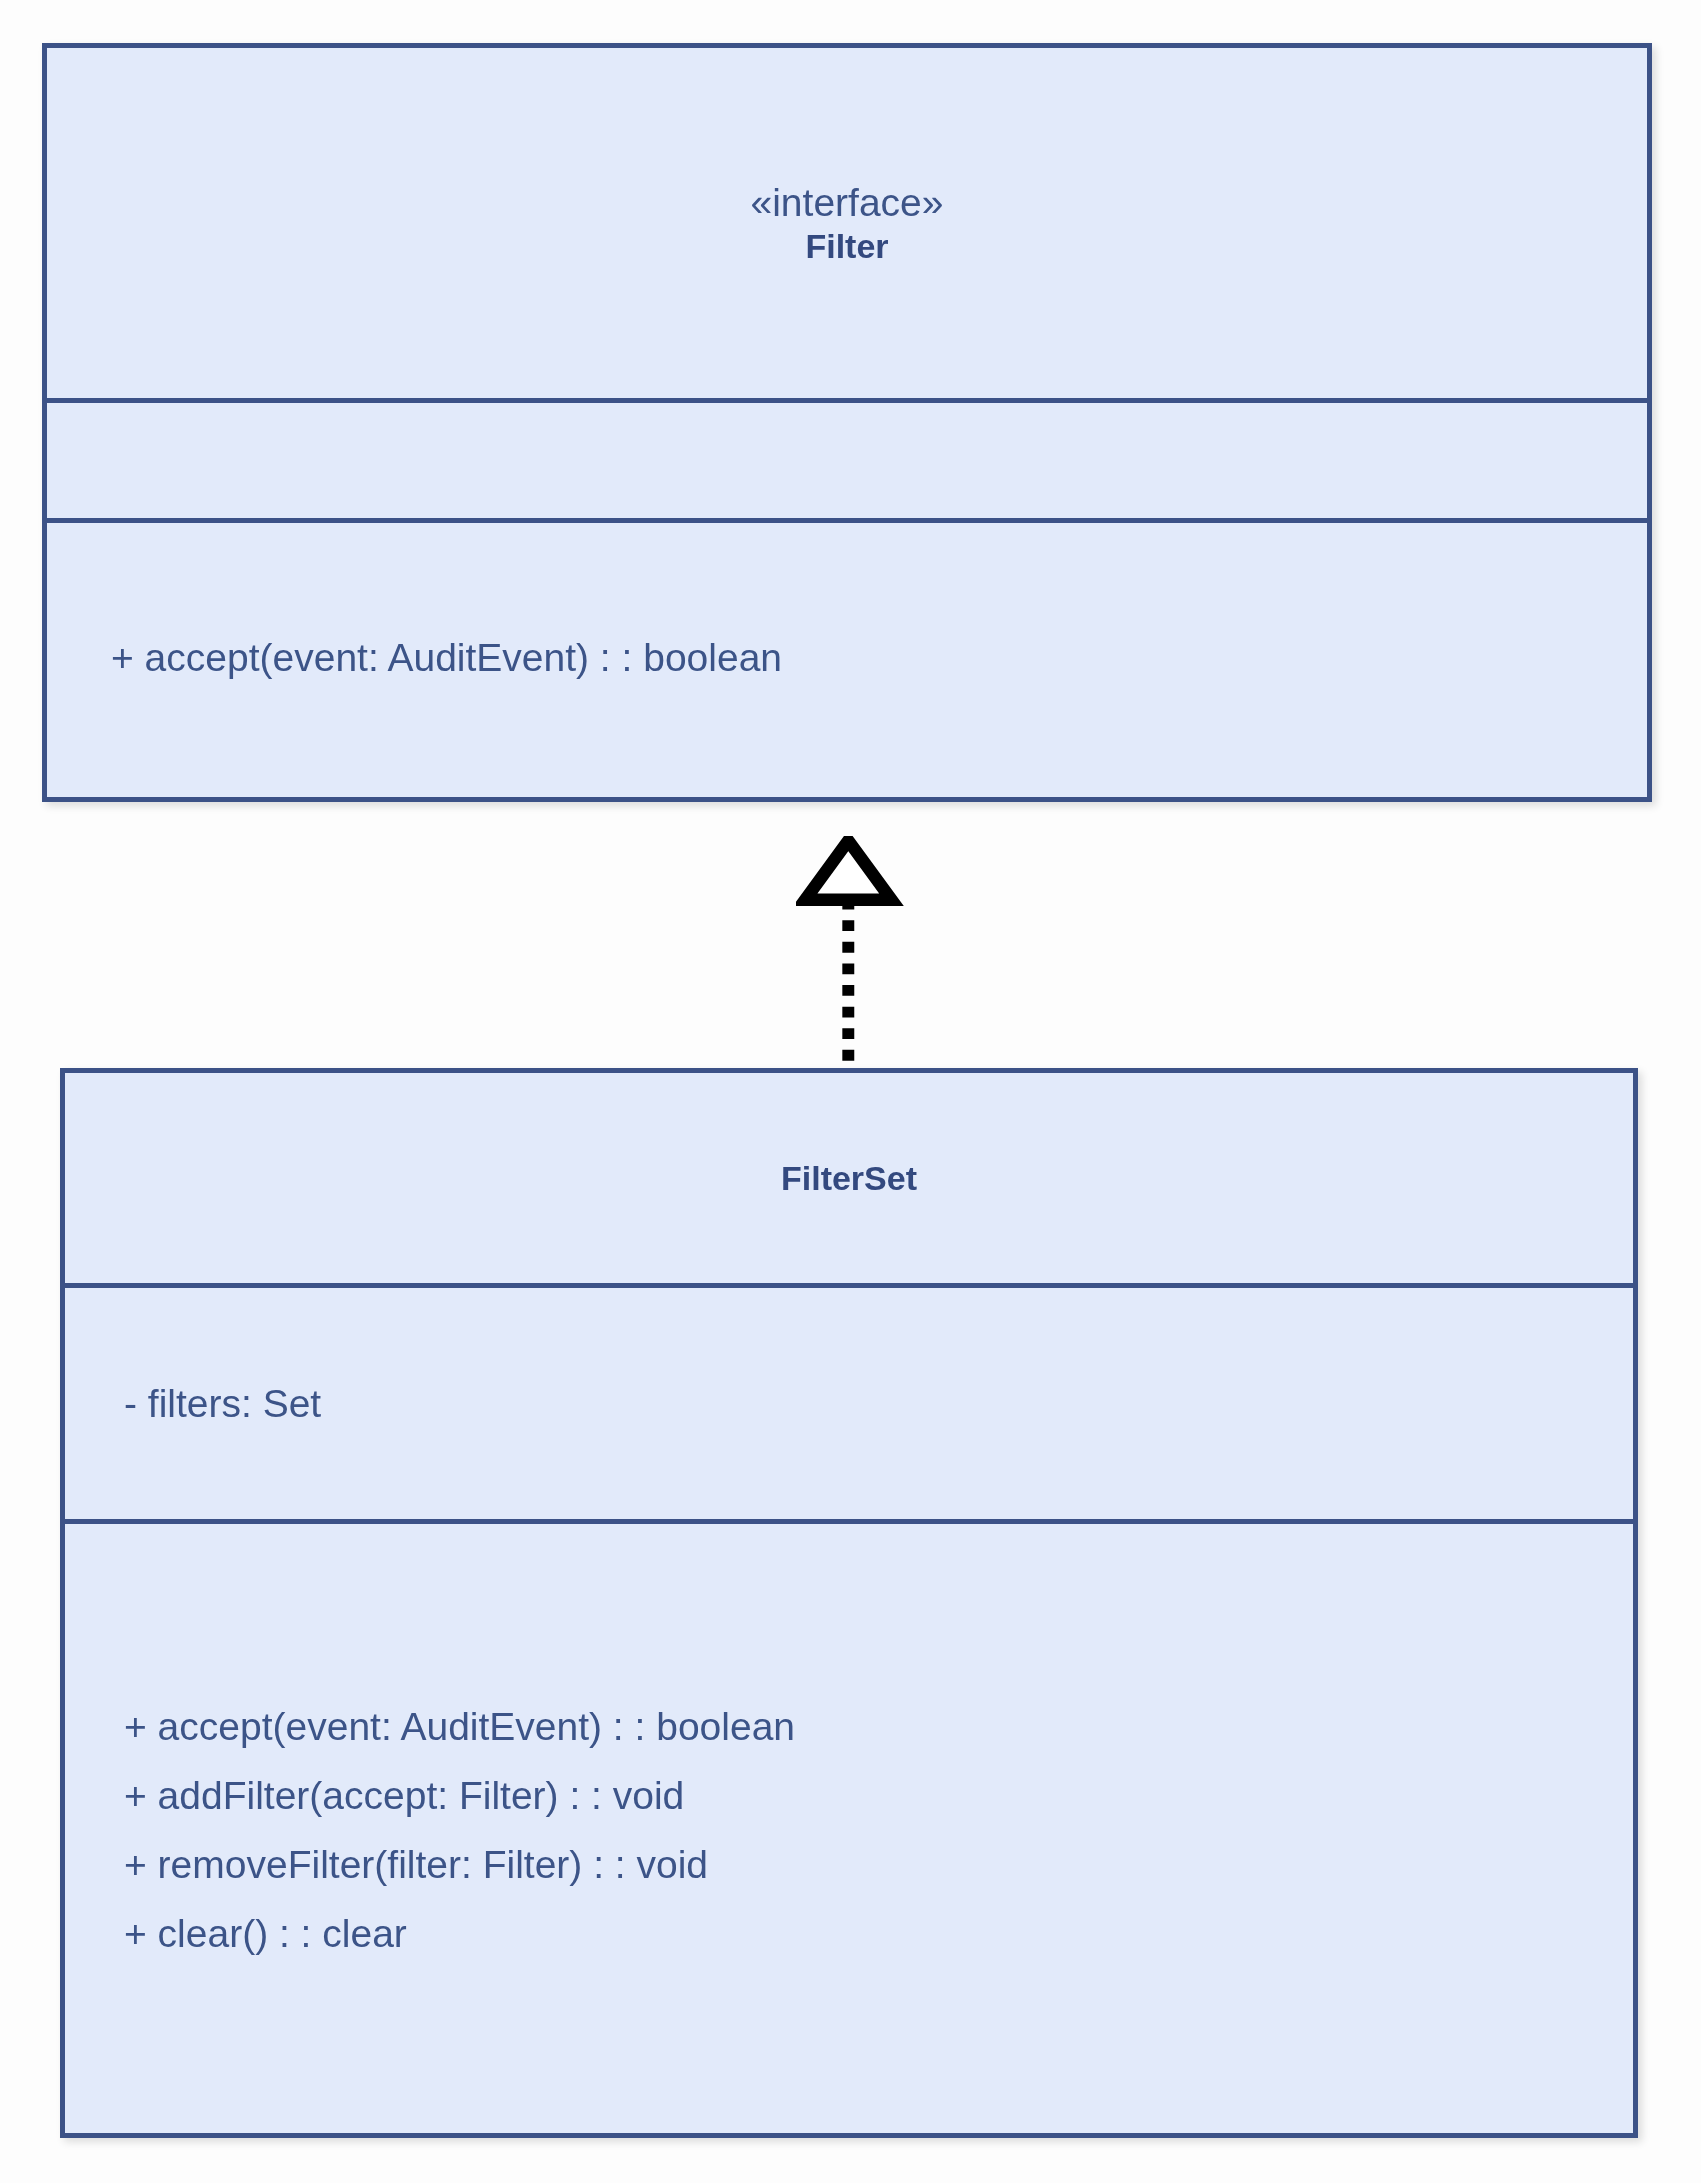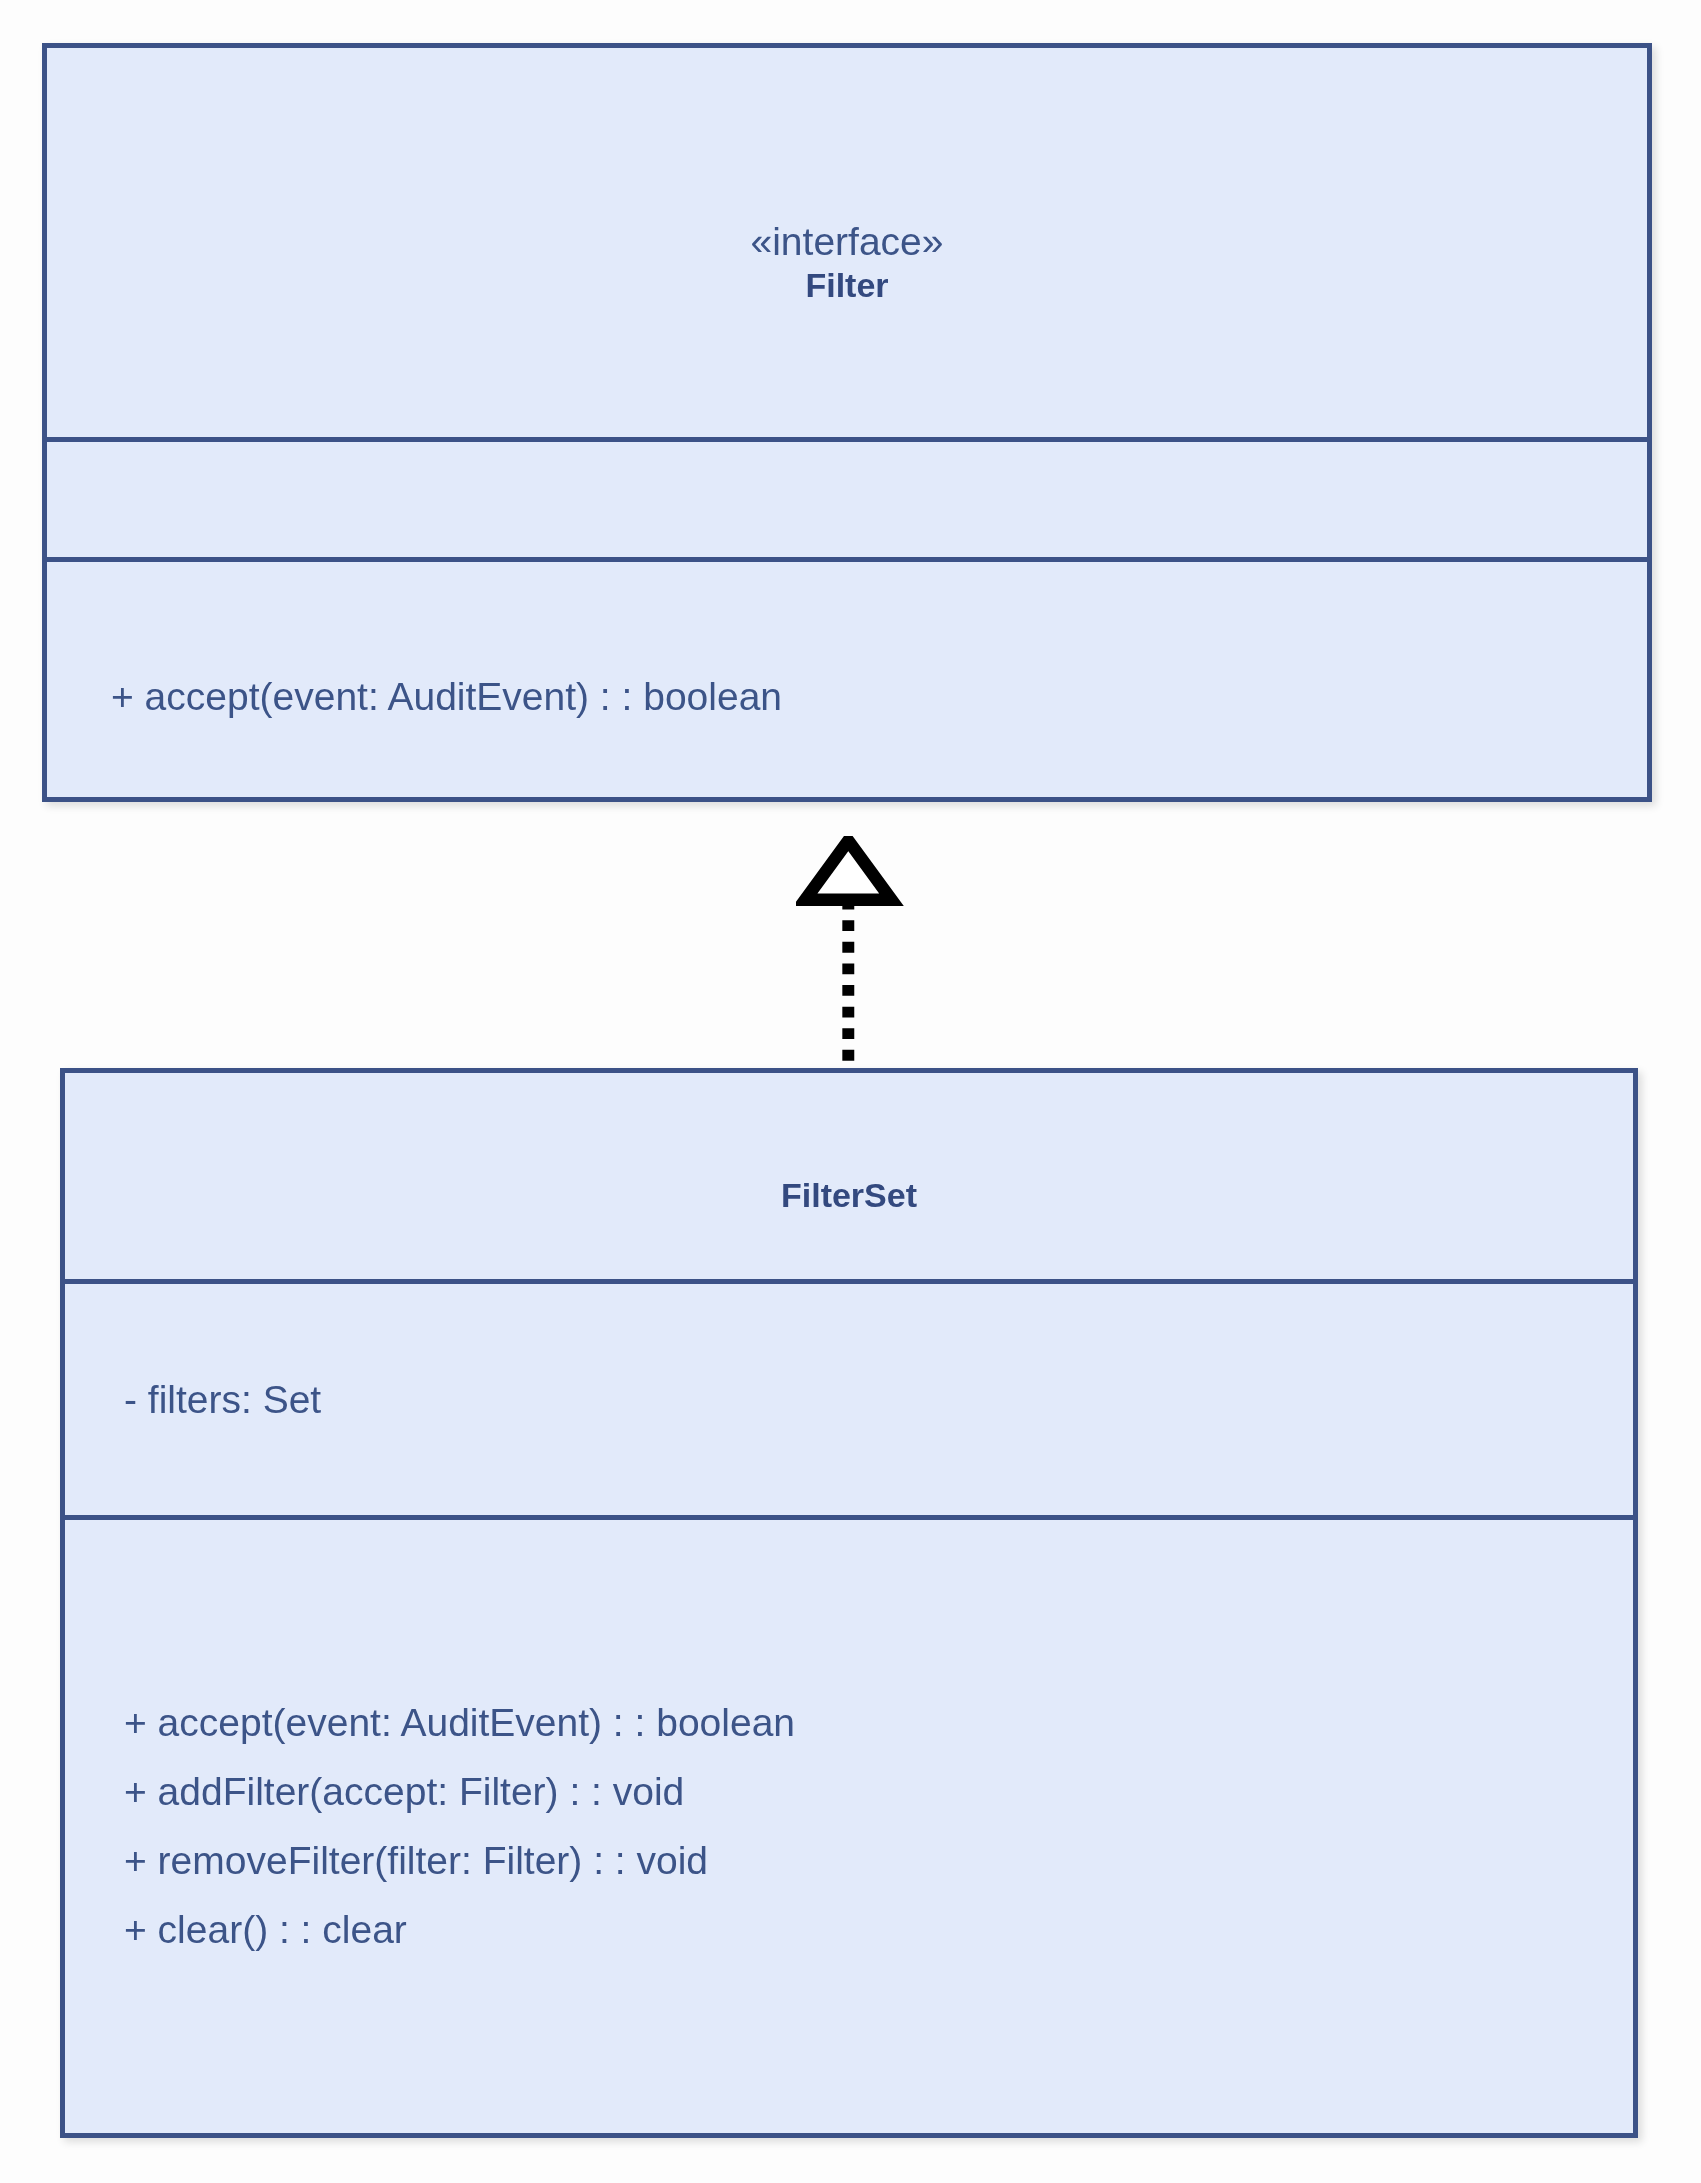--- a/index.html
+++ b/index.html
@@ -43,21 +43,20 @@
   }
 
   
   .cmp-header {
     display: flex;
     flex-direction: column;
     align-items: center;
     justify-content: center;
     text-align: right;
     color: #3c5488;
-    margin-top: 39px;
   }
   .stereotype {
     font-size: 39px;
     font-weight: normal;
     line-height: 1.18;
     letter-spacing: 0px;
     color: #3c5488;
   }
   .class-name {
     font-size: 34px;
@@ -93,21 +92,21 @@
   #filter-class .cmp-methods  { height: 273px; padding-left: 64px; }
   #filter-class .cmp-methods .member { margin: 0; }
 
   
   #filterset-class {
     left: 60px;
     top: 1068px;
     width: 1578px;
     height: 1070px;
   }
-  #filterset-class .cmp-header  { height: 167px; border-radius: 11px; }
+  #filterset-class .cmp-header  { height: 210px; border-radius: 11px; }
   #filterset-class .cmp-attrs   { height: 236px; padding-left: 59px; }
   #filterset-class .cmp-methods { height: 616px; padding-left: 59px; }
   #filterset-class .cmp-methods .member { margin: 15px 0; }
   #filterset-class .cmp-attrs .member { margin: 0; }
 
   
   #realization-connector {
     position: absolute;
     left: 796px;
     top: 836px;

